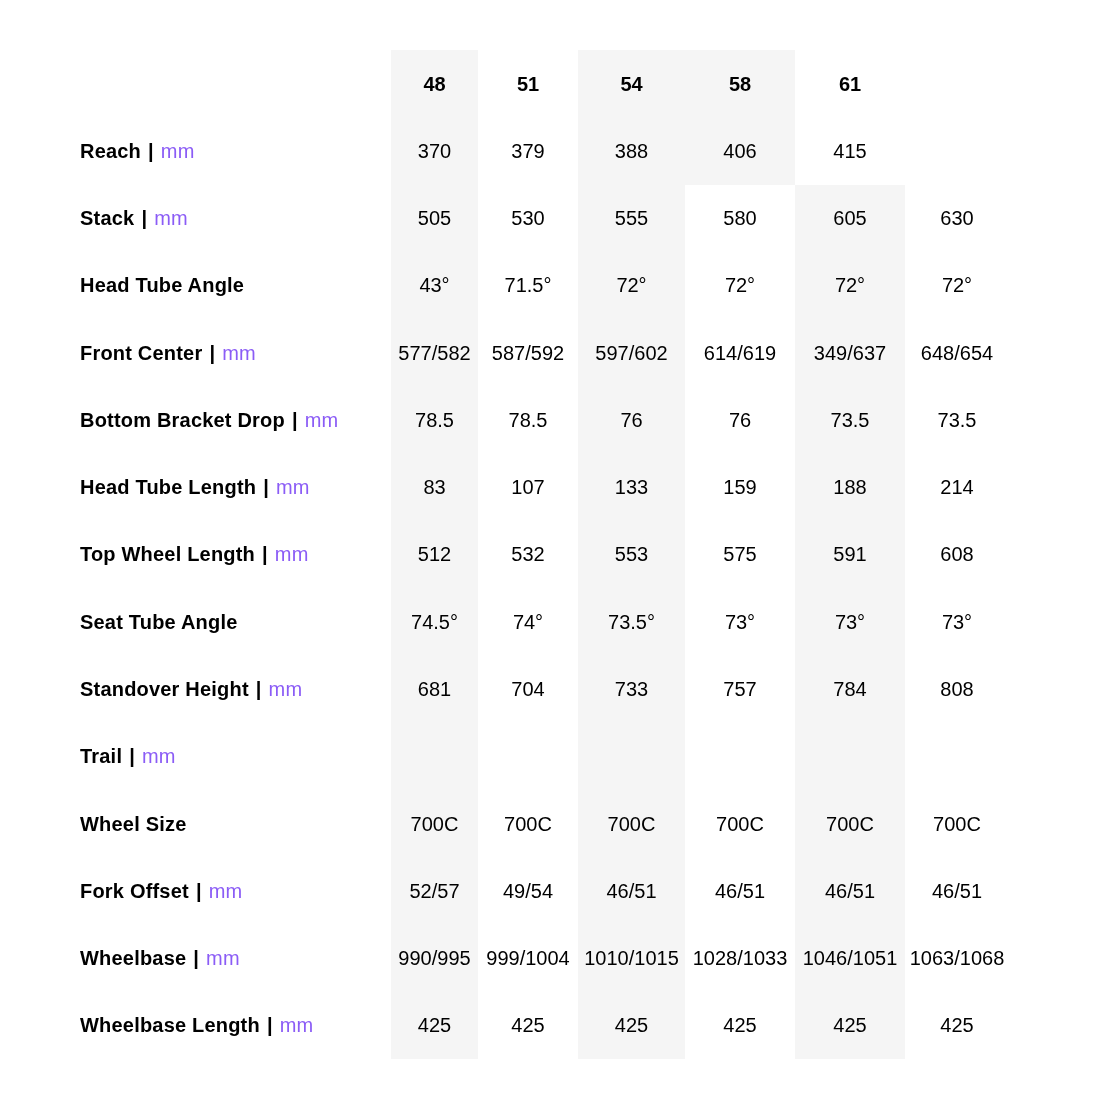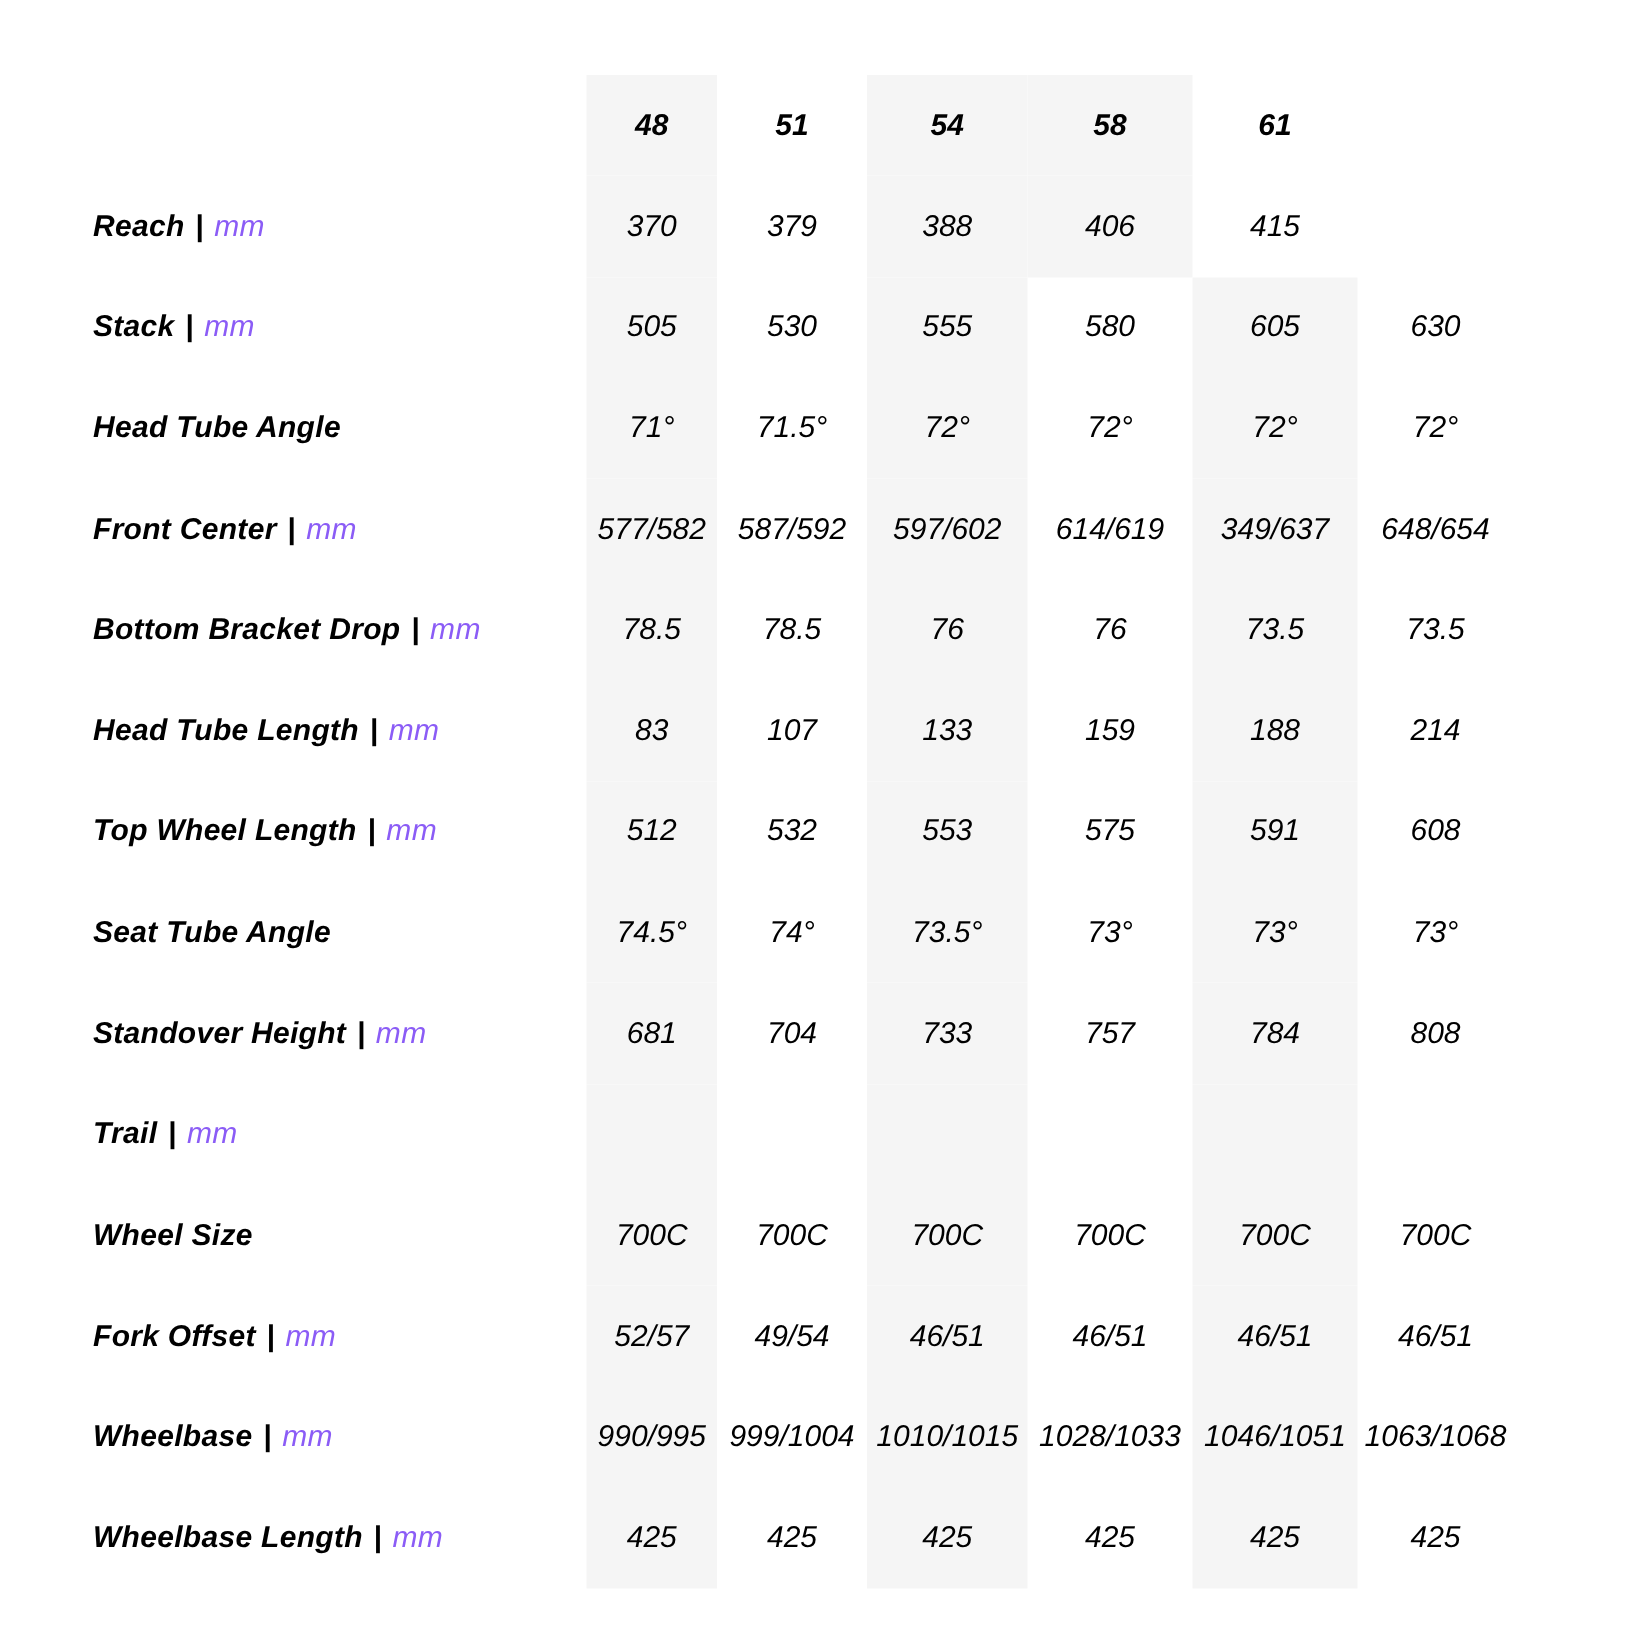--- a/index.html
+++ b/index.html
@@ -13,21 +13,20 @@
     position: relative;
     overflow: hidden;
     font-family: "Liberation Sans", sans-serif;
     color: #000000;
     -webkit-font-smoothing: antialiased;
   }
   #geo-table {
     position: absolute;
     top: 50px;
     left: 0;
-    font-style: italic;
   }
   .row {
     display: grid;
     grid-template-columns: 391px 87px 100px 107px 110px 110px 104px;
     height: 67.27px;
   }
   .cell {
     display: flex;
     align-items: center;
     justify-content: center;
@@ -37,21 +36,21 @@
     white-space: nowrap;
   }
   .cell.shade {
     background: #f5f5f5;
   }
   .cell.head {
     font-weight: 700;
   }
   .label-cell {
     justify-content: flex-start;
-    padding-left: 62px;
+    padding-left: 80px;
     box-sizing: border-box;
     font-weight: 700;
     letter-spacing: 0.2px;
   }
   .sep {
     font-weight: 700;
     margin: 0 7px;
   }
   .unit {
     font-weight: 400;
@@ -92,21 +91,21 @@
       <div class="cell">530</div>
       <div class="cell shade">555</div>
       <div class="cell">580</div>
       <div class="cell shade">605</div>
       <div class="cell">630</div>
     </div>
     <div class="row">
       <div class="cell label-cell">
         <span>Head Tube Angle</span>
       </div>
-      <div class="cell shade">71°</div>
+      <div class="cell shade">43°</div>
       <div class="cell">71.5°</div>
       <div class="cell shade">72°</div>
       <div class="cell">72°</div>
       <div class="cell shade">72°</div>
       <div class="cell">72°</div>
     </div>
     <div class="row">
       <div class="cell label-cell">
         <span>Front Center</span>
         <span class="sep">|</span>

